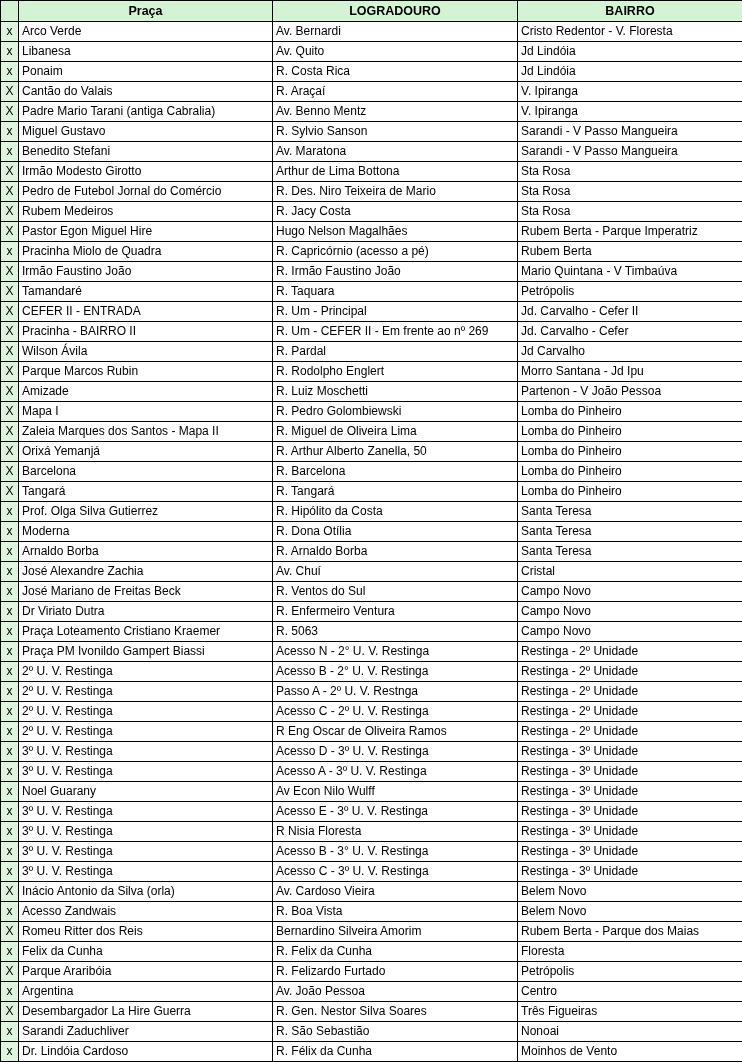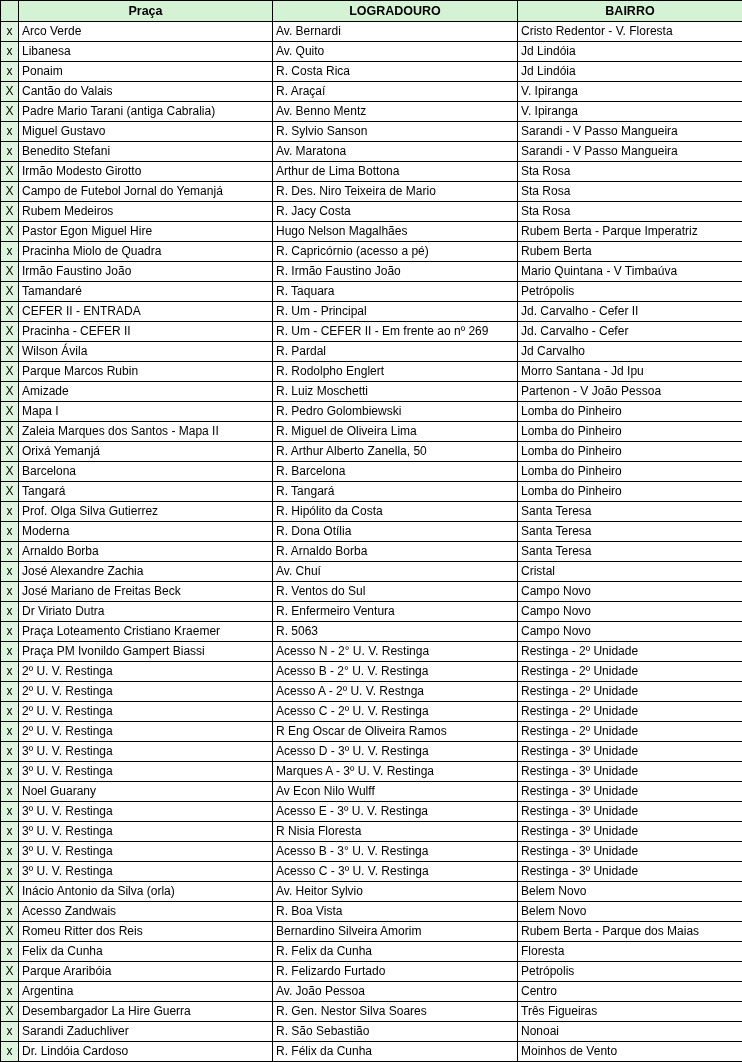--- a/index.html
+++ b/index.html
@@ -110,21 +110,21 @@
           <td class="text-cell">Sarandi - V Passo Mangueira</td>
         </tr>
         <tr>
           <td class="marker">X</td>
           <td class="text-cell">Irmão Modesto Girotto</td>
           <td class="text-cell">Arthur de Lima Bottona</td>
           <td class="text-cell">Sta Rosa</td>
         </tr>
         <tr>
           <td class="marker">X</td>
-          <td class="text-cell">Campo de Futebol Jornal do Yemanjá</td>
+          <td class="text-cell">Pedro de Futebol Jornal do Comércio</td>
           <td class="text-cell">R. Des. Niro Teixeira de Mario</td>
           <td class="text-cell">Sta Rosa</td>
         </tr>
         <tr>
           <td class="marker">X</td>
           <td class="text-cell">Rubem Medeiros</td>
           <td class="text-cell">R. Jacy Costa</td>
           <td class="text-cell">Sta Rosa</td>
         </tr>
         <tr>
@@ -152,21 +152,21 @@
           <td class="text-cell">Petrópolis</td>
         </tr>
         <tr>
           <td class="marker">X</td>
           <td class="text-cell">CEFER II - ENTRADA</td>
           <td class="text-cell">R. Um - Principal</td>
           <td class="text-cell">Jd. Carvalho - Cefer II</td>
         </tr>
         <tr>
           <td class="marker">X</td>
-          <td class="text-cell">Pracinha - CEFER II</td>
+          <td class="text-cell">Pracinha - BAIRRO II</td>
           <td class="text-cell">R. Um - CEFER II - Em frente ao nº 269</td>
           <td class="text-cell">Jd. Carvalho - Cefer</td>
         </tr>
         <tr>
           <td class="marker">X</td>
           <td class="text-cell">Wilson Ávila</td>
           <td class="text-cell">R. Pardal</td>
           <td class="text-cell">Jd Carvalho</td>
         </tr>
         <tr>
@@ -261,21 +261,21 @@
         </tr>
         <tr>
           <td class="marker">x</td>
           <td class="text-cell">2º U. V. Restinga</td>
           <td class="text-cell">Acesso B - 2° U. V. Restinga</td>
           <td class="text-cell">Restinga - 2º Unidade</td>
         </tr>
         <tr>
           <td class="marker">x</td>
           <td class="text-cell">2º U. V. Restinga</td>
-          <td class="text-cell">Acesso A - 2º U. V. Restnga</td>
+          <td class="text-cell">Passo A - 2º U. V. Restnga</td>
           <td class="text-cell">Restinga - 2º Unidade</td>
         </tr>
         <tr>
           <td class="marker">x</td>
           <td class="text-cell">2º U. V. Restinga</td>
           <td class="text-cell">Acesso C - 2º U. V. Restinga</td>
           <td class="text-cell">Restinga - 2º Unidade</td>
         </tr>
         <tr>
           <td class="marker">x</td>
@@ -285,21 +285,21 @@
         </tr>
         <tr>
           <td class="marker">x</td>
           <td class="text-cell">3º U. V. Restinga</td>
           <td class="text-cell">Acesso D - 3º U. V. Restinga</td>
           <td class="text-cell">Restinga - 3º Unidade</td>
         </tr>
         <tr>
           <td class="marker">x</td>
           <td class="text-cell">3º U. V. Restinga</td>
-          <td class="text-cell">Marques A - 3º U. V. Restinga</td>
+          <td class="text-cell">Acesso A - 3º U. V. Restinga</td>
           <td class="text-cell">Restinga - 3º Unidade</td>
         </tr>
         <tr>
           <td class="marker">x</td>
           <td class="text-cell">Noel Guarany</td>
           <td class="text-cell">Av Econ Nilo Wulff</td>
           <td class="text-cell">Restinga - 3º Unidade</td>
         </tr>
         <tr>
           <td class="marker">x</td>
@@ -321,21 +321,21 @@
         </tr>
         <tr>
           <td class="marker">x</td>
           <td class="text-cell">3º U. V. Restinga</td>
           <td class="text-cell">Acesso C - 3º U. V. Restinga</td>
           <td class="text-cell">Restinga - 3º Unidade</td>
         </tr>
         <tr>
           <td class="marker">X</td>
           <td class="text-cell">Inácio Antonio da Silva (orla)</td>
-          <td class="text-cell">Av. Heitor Sylvio</td>
+          <td class="text-cell">Av. Cardoso Vieira</td>
           <td class="text-cell">Belem Novo</td>
         </tr>
         <tr>
           <td class="marker">x</td>
           <td class="text-cell">Acesso Zandwais</td>
           <td class="text-cell">R. Boa Vista</td>
           <td class="text-cell">Belem Novo</td>
         </tr>
         <tr>
           <td class="marker">X</td>

